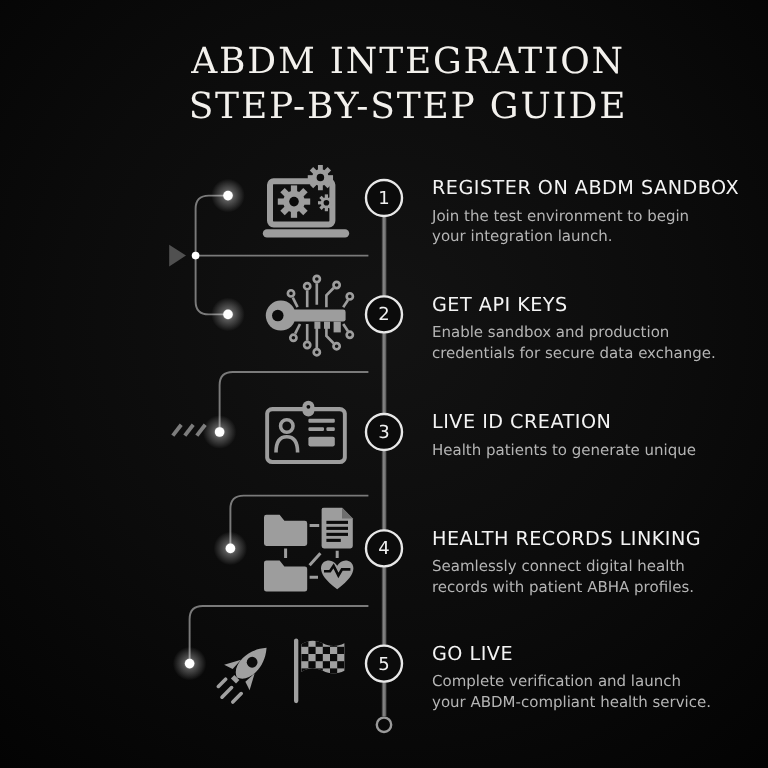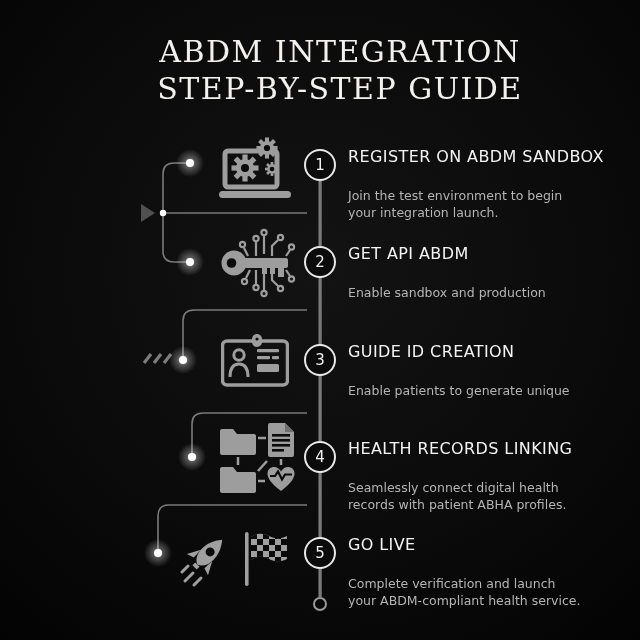--- a/index.html
+++ b/index.html
@@ -21,25 +21,25 @@
   .timeline-end{
     position:absolute;left:313px;top:597px;width:10px;height:10px;border-radius:50%;
     border:2px solid #9a9a9a;background:transparent;
   }
   .step-circle{
     position:absolute;left:304px;width:28px;height:28px;border-radius:50%;
     border:2px solid #e8e8e8;background:#0b0b0b;color:#f0f0f0;
     display:flex;align-items:center;justify-content:center;
     font-size:15px;line-height:1;
   }
-  .step-text{position:absolute;left:348px;width:268px;}
+  .step-text{position:absolute;left:360px;width:268px;}
   .step-title{
     color:#f4f4f4;font-size:16px;line-height:20px;letter-spacing:0.4px;white-space:nowrap;
   }
-  .step-desc{color:#b5b5b5;font-size:12.5px;line-height:17px;margin-top:20px;}
+  .step-desc{color:#b5b5b5;font-size:12.5px;line-height:17px;margin-top:4px;}
   .icon-box{position:absolute;}
 </style>
 </head>
 <body>
 
 <div class="canvas">
 
   <div class="title">
     <div>ABDM INTEGRATION</div>
     <div>STEP-BY-STEP GUIDE</div>
@@ -111,29 +111,30 @@
     </div>
 
   <div class="step-text" style="top:147px">
     <div class="step-title">REGISTER ON ABDM SANDBOX</div>
     <div class="step-desc">
       <div>Join the test environment to begin</div>
       <div>your integration launch.</div>
     </div>
   </div>
   <div class="step-text" style="top:244px">
-    <div class="step-title">GET API ABDM</div>
+    <div class="step-title">GET API KEYS</div>
     <div class="step-desc">
       <div>Enable sandbox and production</div>
+      <div>credentials for secure data exchange.</div>
     </div>
   </div>
   <div class="step-text" style="top:342px">
-    <div class="step-title">GUIDE ID CREATION</div>
-    <div class="step-desc">
-      <div>Enable patients to generate unique</div>
+    <div class="step-title">LIVE ID CREATION</div>
+    <div class="step-desc">
+      <div>Health patients to generate unique</div>
     </div>
   </div>
   <div class="step-text" style="top:439px">
     <div class="step-title">HEALTH RECORDS LINKING</div>
     <div class="step-desc">
       <div>Seamlessly connect digital health</div>
       <div>records with patient ABHA profiles.</div>
     </div>
   </div>
   <div class="step-text" style="top:535px">

